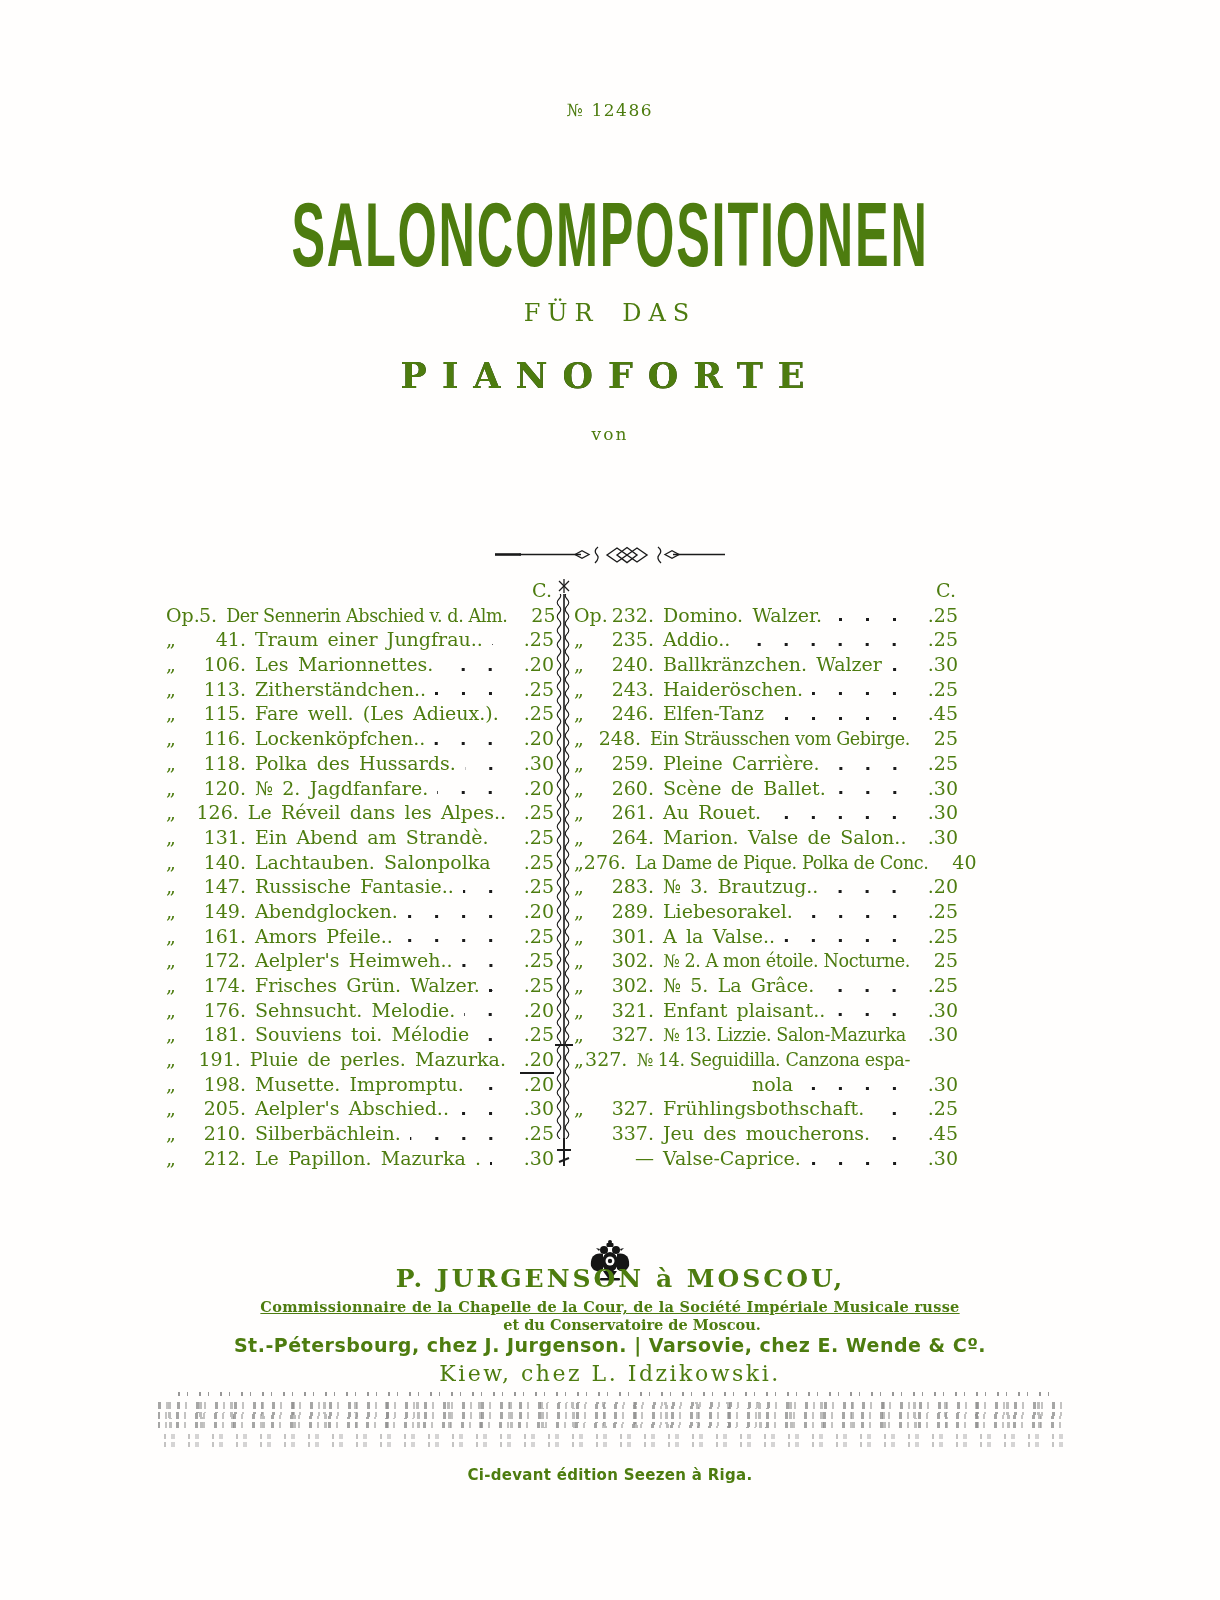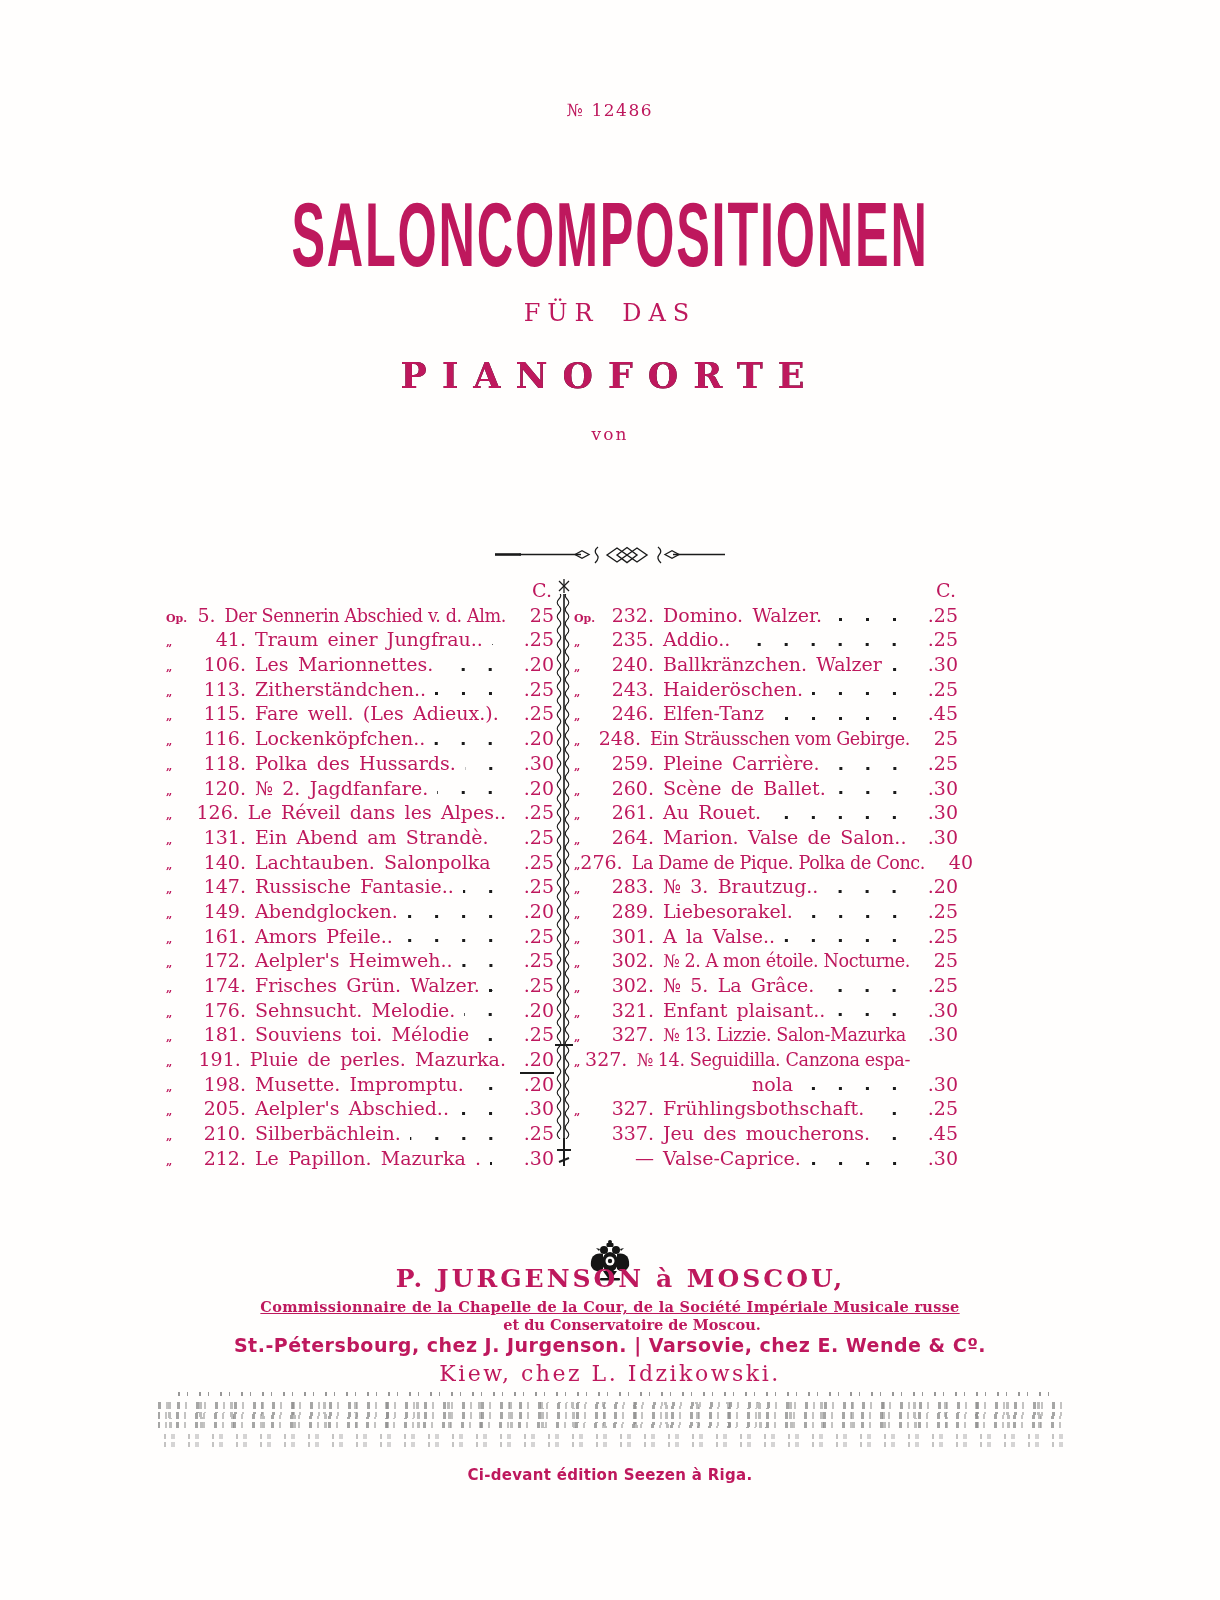--- a/index.html
+++ b/index.html
@@ -1,16 +1,16 @@
 <!DOCTYPE html>
 <html><head>
 <meta charset="utf-8">
 <style>
   html,body{margin:0;padding:0;background:#e8e8e8;}
-  .page{position:relative;width:1220px;height:1600px;background:#fffefd;color:#be185d;
+  .page{position:relative;width:1220px;height:1600px;background:#fffefd;color:#4d7c0f;
         font-family:"DejaVu Serif","Liberation Serif",serif;overflow:hidden;margin:0 auto;}
   .centered{position:absolute;left:0;right:0;text-align:center;}
 
   
   .cat-number{top:100px;font-size:17px;letter-spacing:1.5px;}
   .main-title-wrap{top:182px;}
   .main-title{display:inline-block;font-family:"Liberation Sans","DejaVu Sans",sans-serif;
       font-weight:bold;font-size:56px;letter-spacing:2px;transform:scale(0.9,1.62);
       transform-origin:center top;white-space:nowrap;}
   .sub-fur{top:299px;font-size:24px;letter-spacing:7px;word-spacing:8px;}
@@ -23,21 +23,21 @@
       transform-origin:center top;text-shadow:3px 3px 0 rgba(27,27,27,0.28);}
   .ornament-wrap{top:545px;}
 
   
   .catalog{position:absolute;left:166px;top:578px;width:792px;display:flex;font-size:19px;}
   .col{display:block;}
   .col-left{width:388px;}
   .col-right{width:384px;}
   .divider-wrap{width:20px;display:flex;justify-content:center;}
   .row{display:flex;align-items:baseline;height:24.7px;white-space:nowrap;line-height:24.7px;}
-  .prefix{width:33px;font-size:11px;font-weight:bold;}
+  .prefix{width:33px;font-size:19px;}
   .num{width:47px;text-align:right;}
   .title{margin-left:9px;word-spacing:0.17em;}
   .title.tight{word-spacing:0;letter-spacing:-0.4px;font-size:17.6px;}
   .title.indent{margin-left:98px;}
   .leader{flex:1;align-self:flex-end;height:7px;margin:0 5px 4px 9px;
       background-image:radial-gradient(circle at 2.5px 3.5px,#1b1b1b 1.7px,transparent 2px);
       background-size:27px 7px;background-repeat:repeat-x;background-position:right center;}
   .leader.no-dots{background:none;}
   .price{min-width:34px;text-align:right;}
   .header-row .price{padding-right:2px;}

